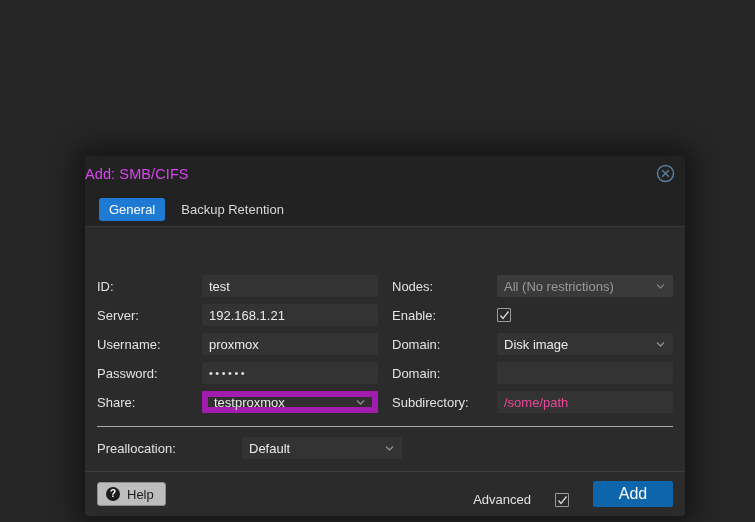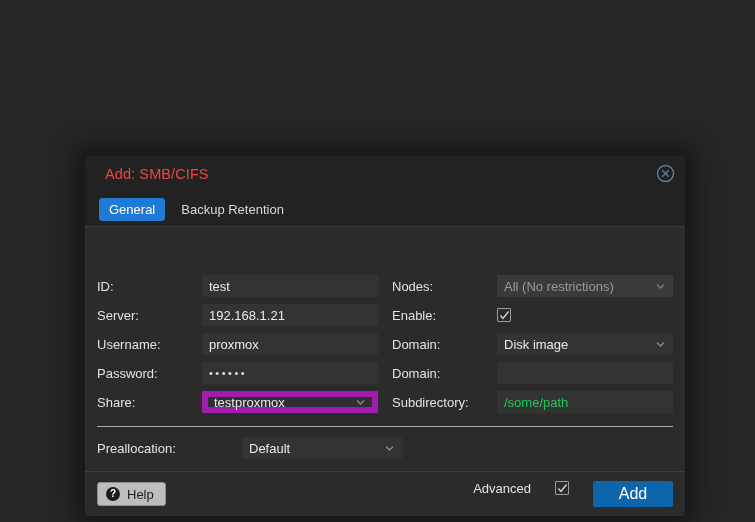--- a/index.html
+++ b/index.html
@@ -29,23 +29,23 @@
 
   
   .titlebar {
     height: 36px;
     background: #222222;
     position: relative;
     display: flex;
     align-items: center;
   }
   .titlebar .title {
-    color: #ef4444;
+    color: #d946ef;
     font-size: 14.5px;
-    margin-left: 20px;
+    margin-left: 0;
     letter-spacing: 0.1px;
   }
   .close-btn {
     position: absolute;
     right: 10px;
     top: 8px;
     width: 19px;
     height: 19px;
     cursor: pointer;
   }
@@ -120,21 +120,21 @@
   .field.focused {
     border: 6px solid #a21caf;
     background: #2f2f2f;
   }
   .field.disabled {
     background: #3a3a3a;
     border-color: #3a3a3a;
     color: #9a9a9a;
     cursor: default;
   }
-  .field .ph { color: #22c55e; }
+  .field .ph { color: #ec4899; }
   .field .val { white-space: nowrap; overflow: hidden; text-overflow: ellipsis; }
 
   .chev {
     position: absolute;
     right: 6px;
     top: 50%;
     transform: translateY(-50%);
     width: 11px;
     height: 11px;
     pointer-events: none;
@@ -208,21 +208,21 @@
     font-size: 10px;
     font-weight: bold;
     display: flex;
     align-items: center;
     justify-content: center;
     line-height: 1;
   }
   .footer-right {
     margin-left: auto;
     display: flex;
-    align-items: flex-start;
+    align-items: flex-end;
     gap: 24px;
   }
   .adv-label {
     font-size: 13px;
     color: #e2e2e2;
   }
   .add-btn {
     background: #0d66ab;
     color: #ffffff;
     font-size: 16px;

